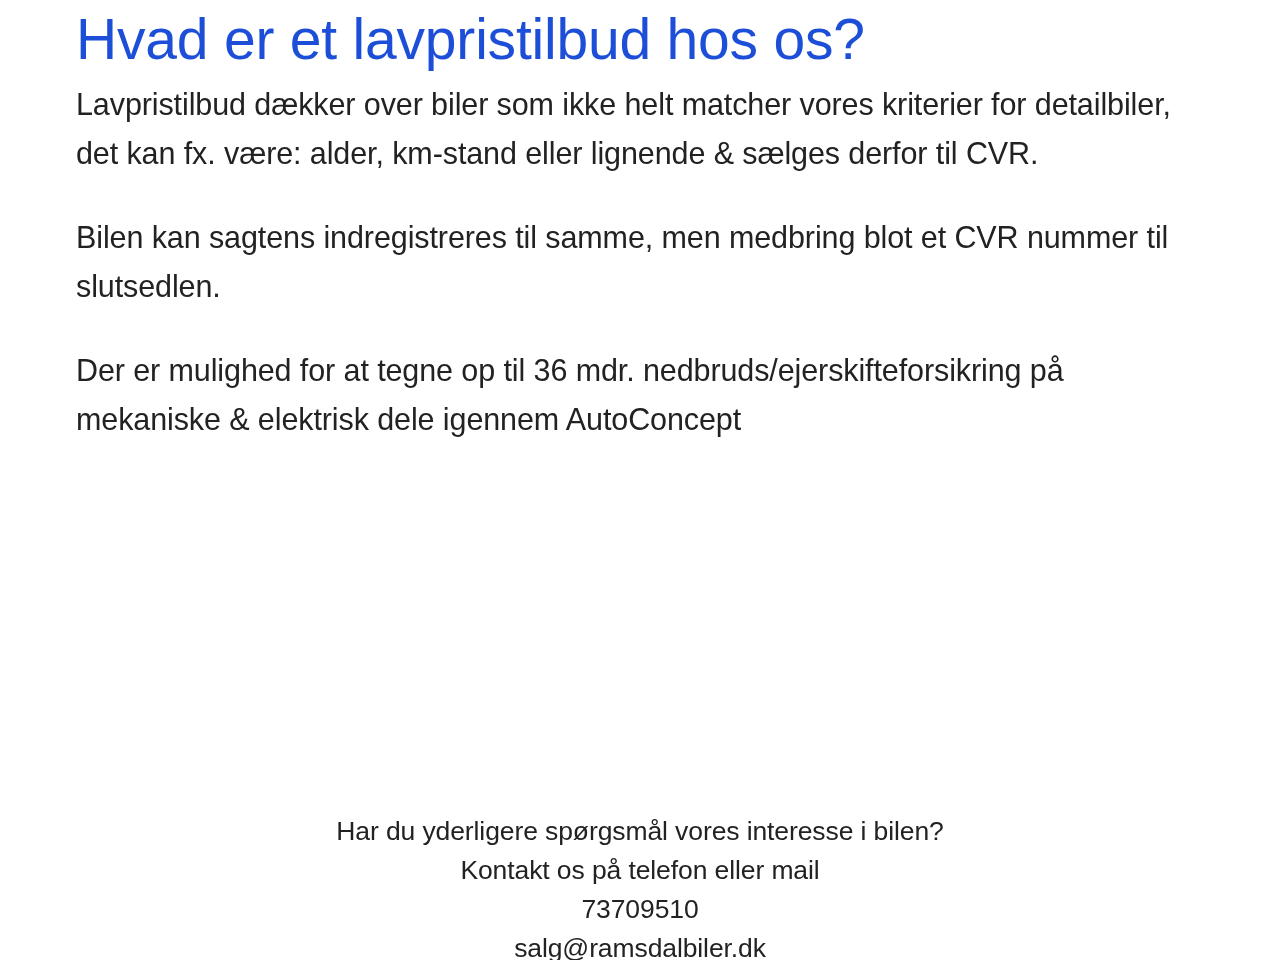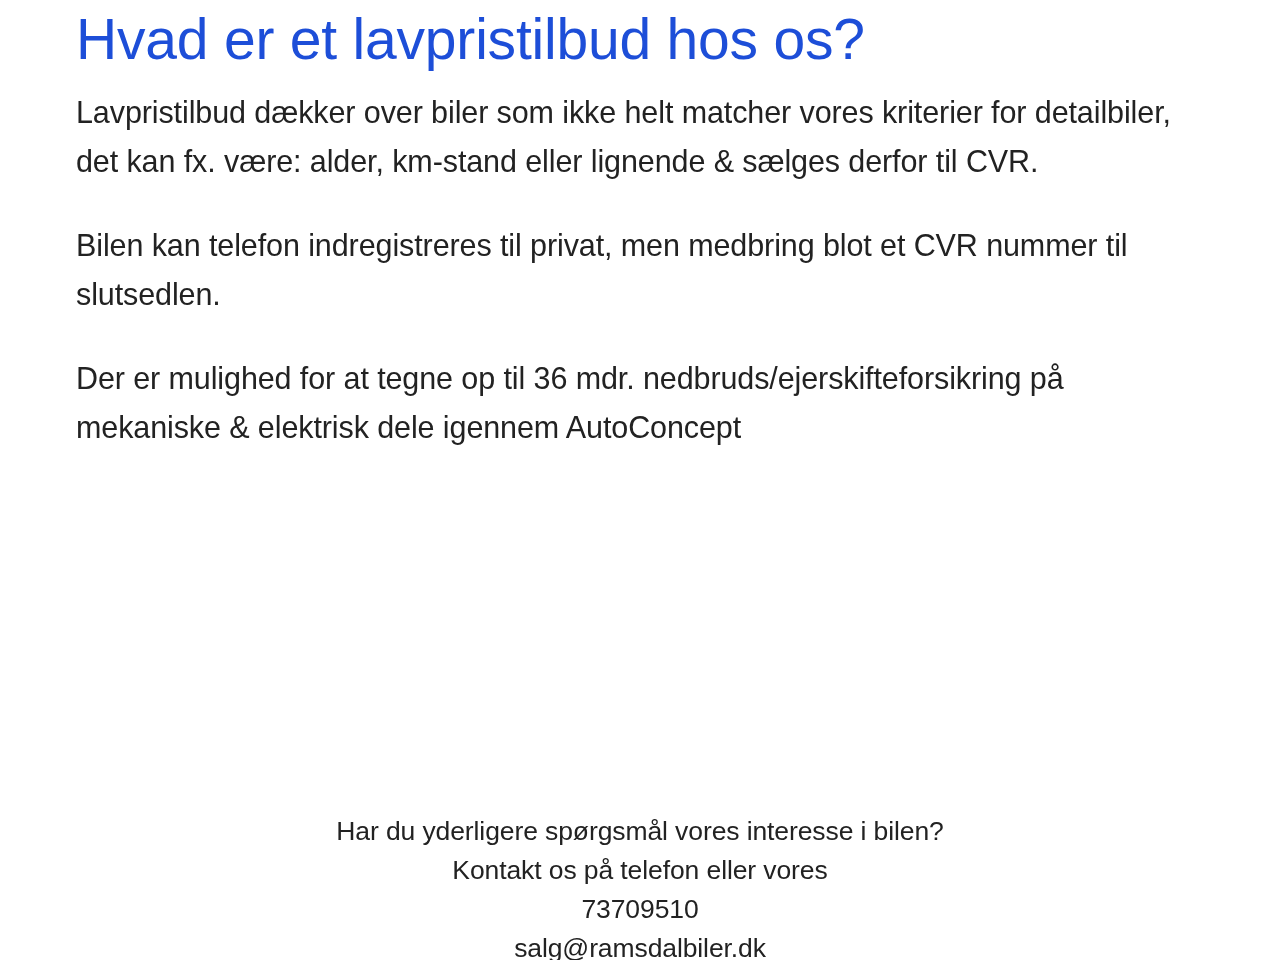--- a/index.html
+++ b/index.html
@@ -28,21 +28,21 @@
     right: 76px;
     font-size: 57px;
     font-weight: 400;
     letter-spacing: -0.2px;
     color: #1d4ed8;
     line-height: 1.25;
     white-space: nowrap;
   }
   .body-block {
     position: absolute;
-    top: 88px;
+    top: 80px;
     left: 76px;
     width: 1118px;
   }
   .para {
     font-size: 30.5px;
     line-height: 49px;
     color: #222222;
     margin: 0 0 35px 0;
     font-weight: 400;
     letter-spacing: -0.1px;
@@ -67,24 +67,24 @@
 </style>
 </head>
 <body>
 
 <div class="page">
 
   <h1 class="heading">Hvad er et lavpristilbud hos os?</h1>
 
   <div class="body-block">
     <p class="para">Lavpristilbud dækker over biler som ikke helt matcher vores kriterier for detailbiler, det kan fx. være: alder, km-stand eller lignende &amp; sælges derfor til CVR.</p>
-    <p class="para">Bilen kan telefon indregistreres til privat, men medbring blot et CVR nummer til slutsedlen.</p>
+    <p class="para">Bilen kan sagtens indregistreres til samme, men medbring blot et CVR nummer til slutsedlen.</p>
     <p class="para">Der er mulighed for at tegne op til 36 mdr. nedbruds/ejerskifteforsikring på mekaniske &amp; elektrisk dele igennem AutoConcept</p>
   </div>
 
   <div class="footer">
     <div class="footer-line">Har du yderligere spørgsmål vores interesse i bilen?</div>
-    <div class="footer-line">Kontakt os på telefon eller vores</div>
+    <div class="footer-line">Kontakt os på telefon eller mail</div>
     <div class="footer-line">73709510</div>
     <div class="footer-line">salg@ramsdalbiler.dk</div>
   </div>
 
 </div>
 
 </body></html>

